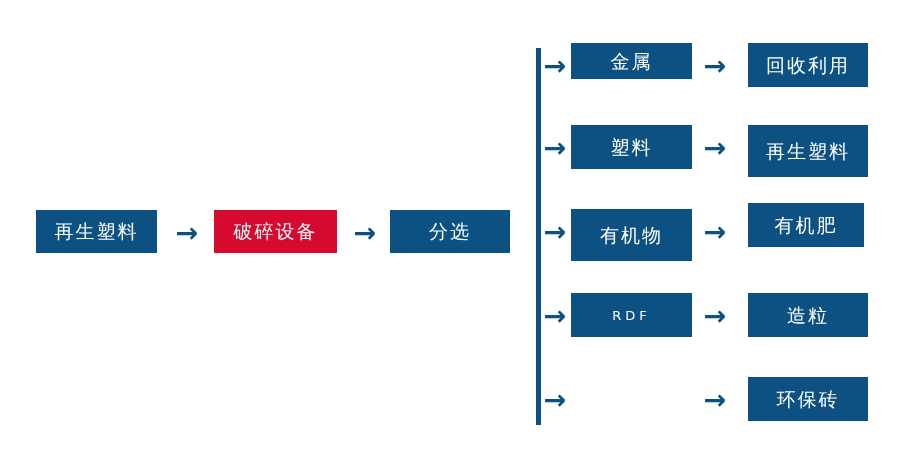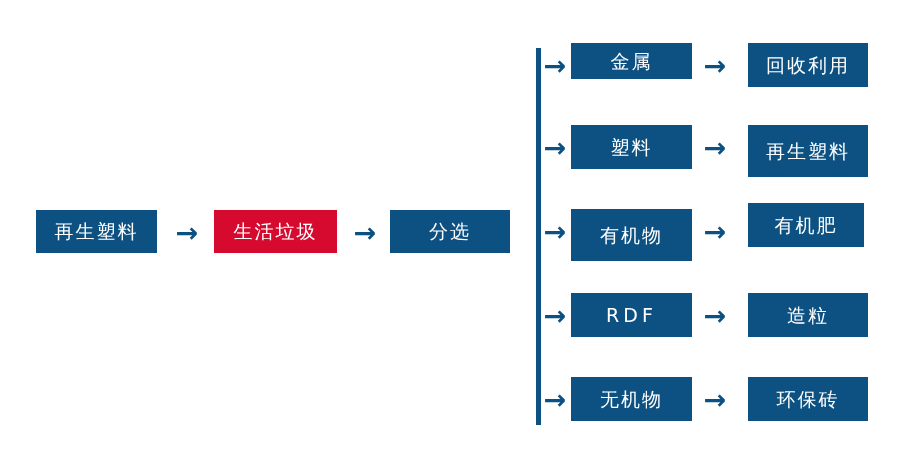--- a/index.html
+++ b/index.html
@@ -26,21 +26,21 @@
     justify-content: center;
     color: #ffffff;
     font-size: 19px;
     letter-spacing: 2px;
     line-height: 1;
     white-space: nowrap;
     box-sizing: border-box;
   }
   .box.blue { background: #0c5182; }
   .box.red  { background: #d60a2e; }
-  .box.latin { letter-spacing: 4px; font-size: 19px; text-align: center; }
+  .box.latin { letter-spacing: 4px; font-size: 13px; text-align: center; }
 
   
   .arrow {
     position: absolute;
     color: #0c5182;
     font-size: 27px;
     line-height: 1;
     font-weight: bold;
     display: flex;
     align-items: center;
@@ -56,21 +56,21 @@
 </style>
 </head>
 <body>
 
 <div id="canvas">
 
   <div class="box blue" style="left:36px; top:210px; width:121px; height:43px;">再生塑料</div>
 
   <div class="arrow" style="left:168px; top:216px; width:38px; height:32px;">→</div>
 
-  <div class="box red" style="left:214px; top:210px; width:123px; height:43px;">生活垃圾</div>
+  <div class="box red" style="left:214px; top:210px; width:123px; height:43px;">破碎设备</div>
 
   <div class="arrow" style="left:346px; top:216px; width:38px; height:32px;">→</div>
 
   <div class="box blue" style="left:390px; top:210px; width:120px; height:43px;">分选</div>
 
   <div class="trunk" style="left:536px; top:48px; width:5px; height:377px;"></div>
 
   <div class="arrow" style="left:538px; top:50px; width:34px; height:30px;">→</div>
   <div class="box blue" style="left:571px; top:43px; width:121px; height:36px;">金属</div>
   <div class="arrow" style="left:698px; top:49px; width:34px; height:32px;">→</div>
@@ -85,17 +85,16 @@
   <div class="box blue" style="left:571px; top:209px; width:121px; height:52px;">有机物</div>
   <div class="arrow" style="left:698px; top:215px; width:34px; height:32px;">→</div>
   <div class="box blue" style="left:748px; top:203px; width:116px; height:44px;">有机肥</div>
 
   <div class="arrow" style="left:538px; top:300px; width:34px; height:30px;">→</div>
   <div class="box blue latin" style="left:571px; top:293px; width:121px; height:44px;">RDF</div>
   <div class="arrow" style="left:698px; top:299px; width:34px; height:32px;">→</div>
   <div class="box blue" style="left:748px; top:293px; width:120px; height:44px;">造粒</div>
 
   <div class="arrow" style="left:538px; top:384px; width:34px; height:30px;">→</div>
-  <div class="box blue" style="left:571px; top:377px; width:121px; height:44px;">无机物</div>
   <div class="arrow" style="left:698px; top:383px; width:34px; height:32px;">→</div>
   <div class="box blue" style="left:748px; top:377px; width:120px; height:44px;">环保砖</div>
 
 </div>
 
 </body></html>

